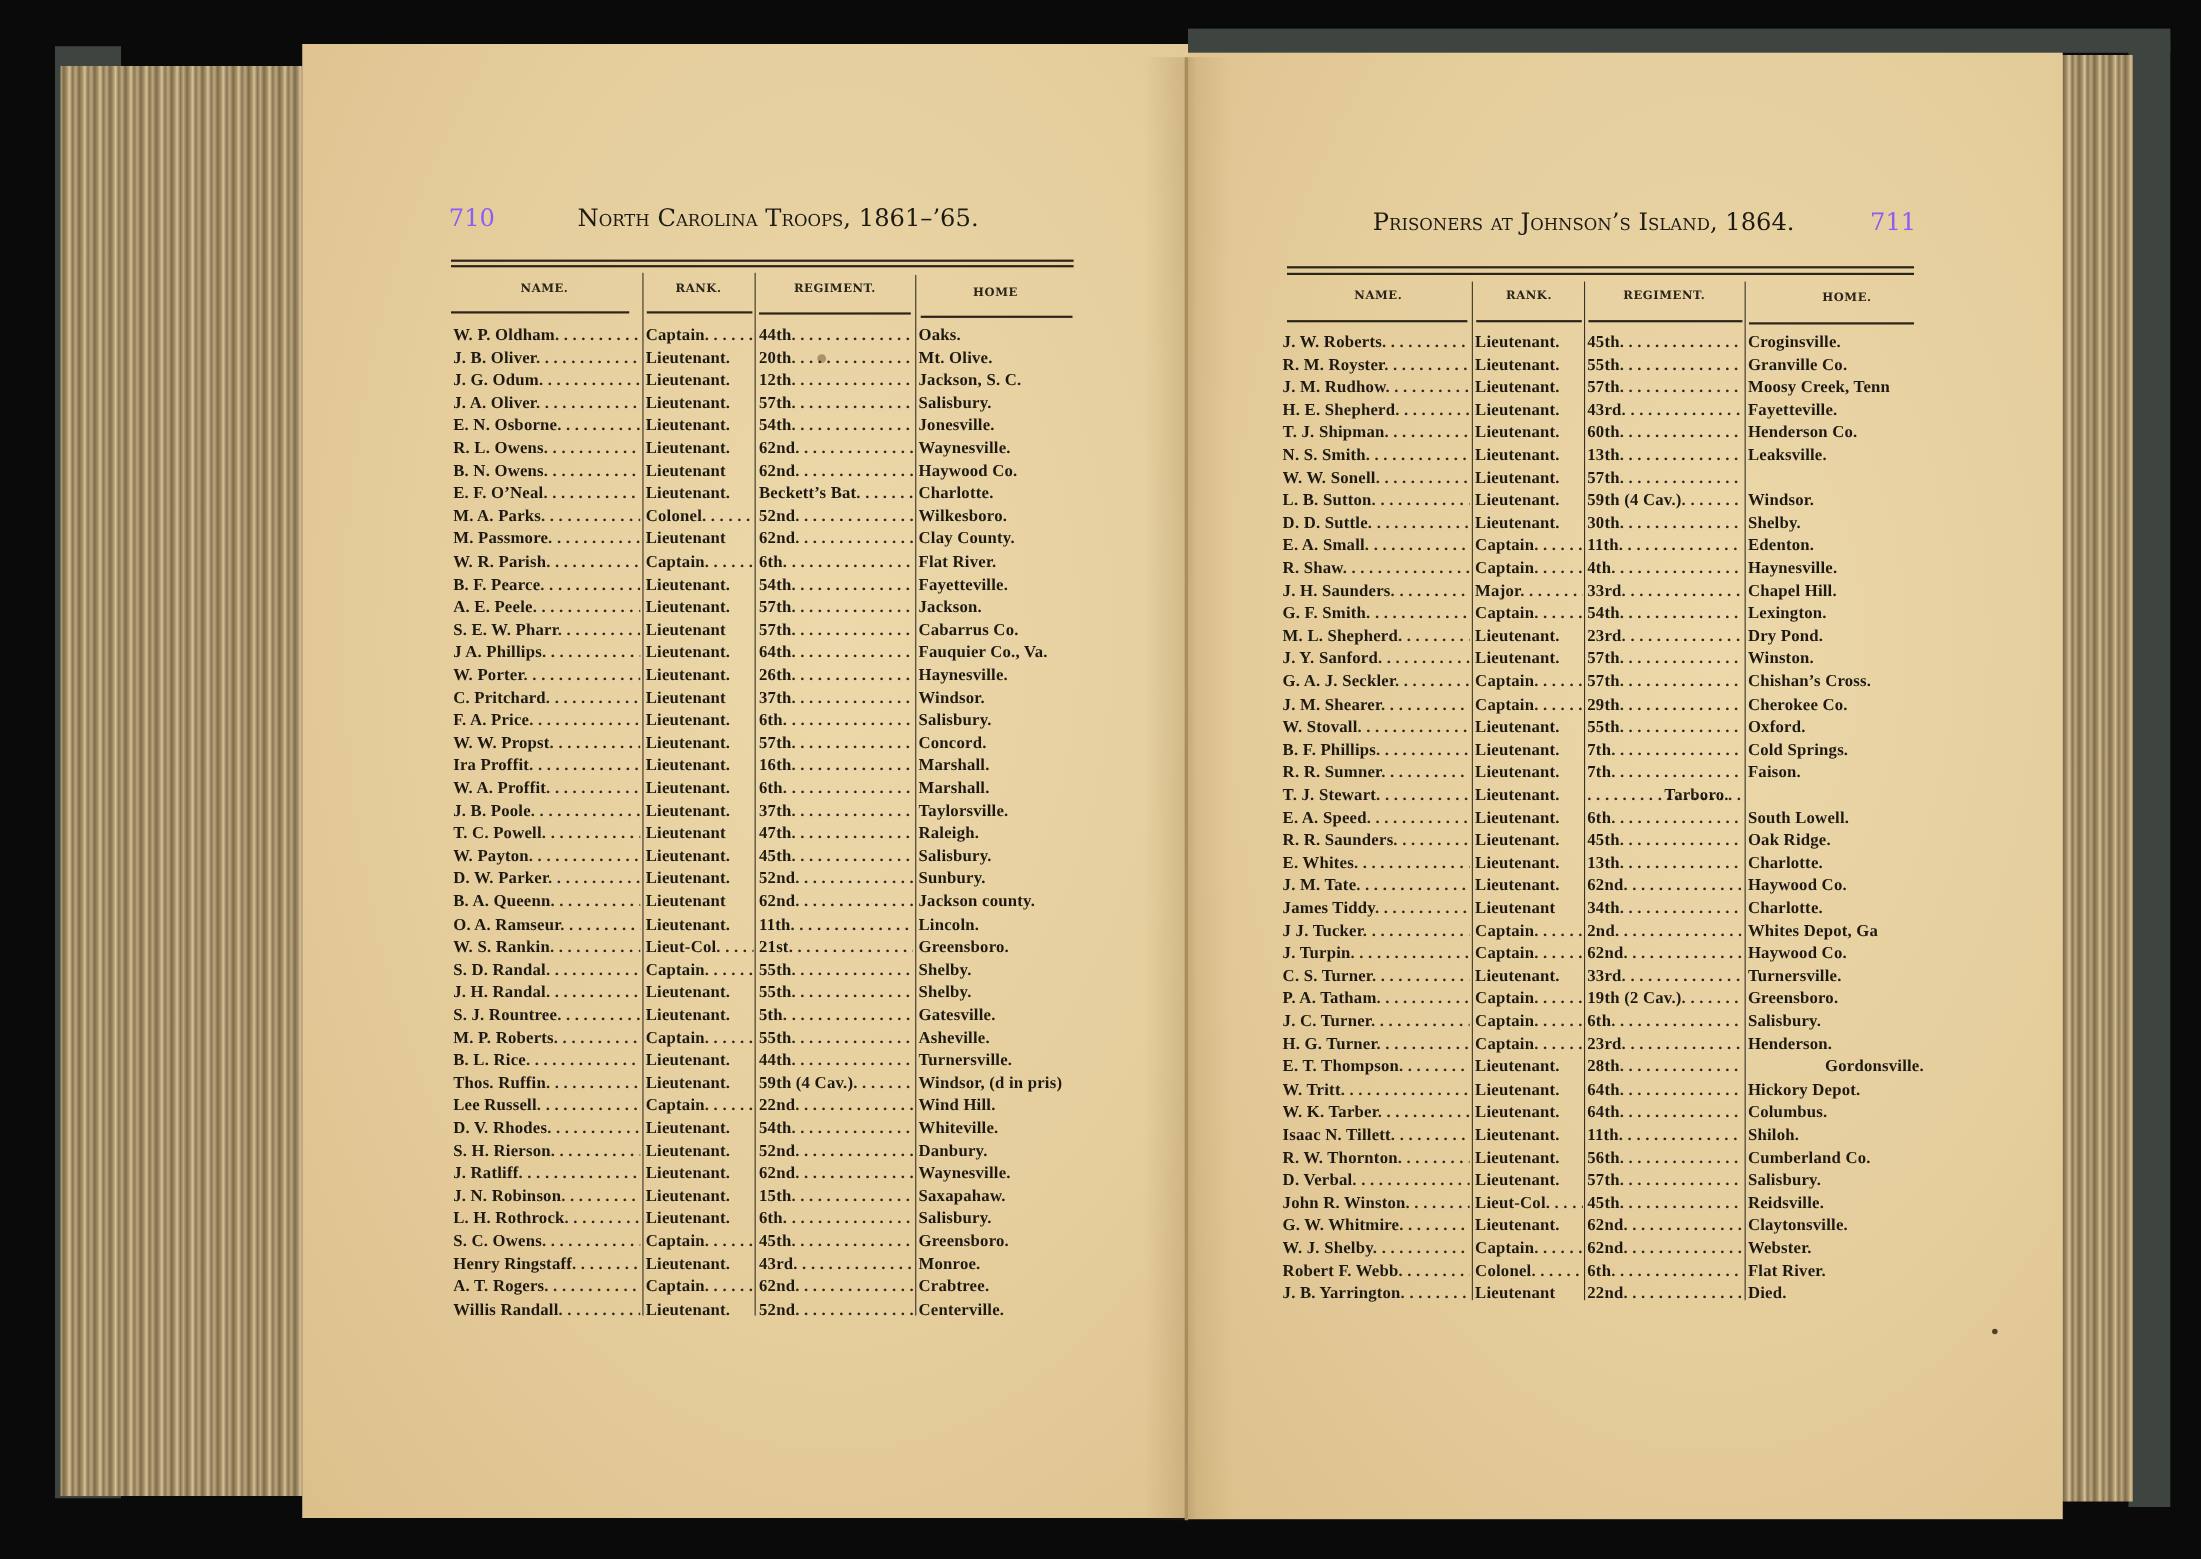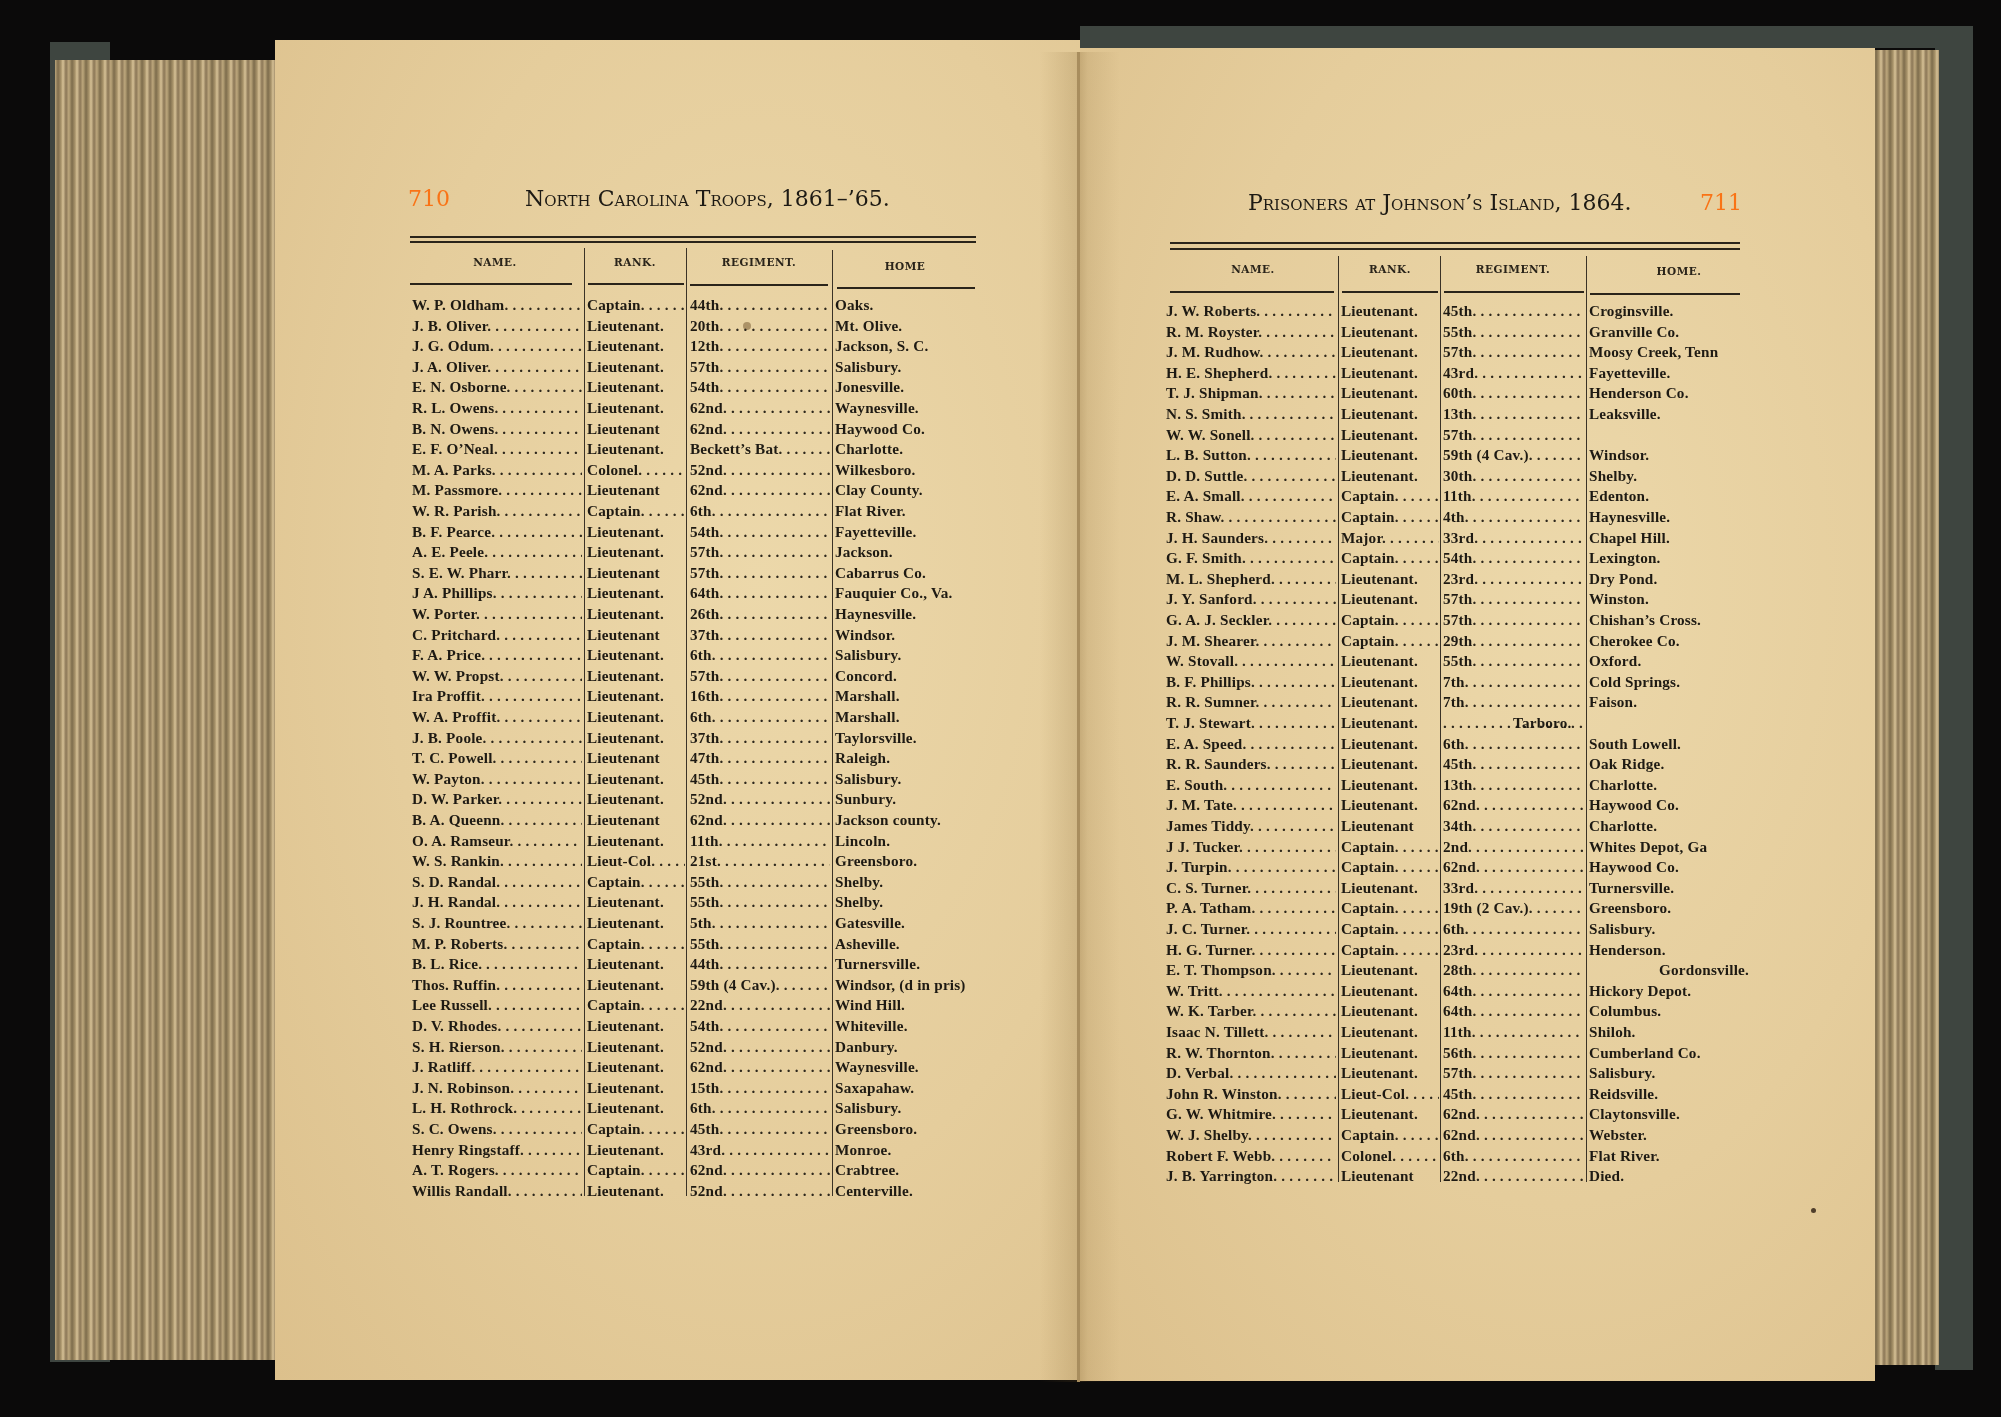--- a/index.html
+++ b/index.html
@@ -4,21 +4,21 @@
 <style>
   html,body{margin:0;padding:0;}
   body{width:2001px;height:1417px;background:#0b0a0a;position:relative;overflow:hidden;font-family:"DejaVu Serif","Liberation Serif",serif;}
   .cover{position:absolute;background:#3e4540;}
   .edges{position:absolute;background:repeating-linear-gradient(90deg,#b9a479 0px,#7d6c4c 3px,#a8936a 6px,#d6c196 8px,#8a7656 11px,#c0aa7f 14px);}
   .page{position:absolute;background:#e6cf9f;background-image:radial-gradient(ellipse at 60% 40%,#ecd8aa 0%,#e5cd9c 55%,#dcc08c 100%);}
   .gutter{position:absolute;left:1077px;top:52px;width:3px;height:1330px;background:#a88d5e;}
   .gutter-shadow{position:absolute;left:1040px;top:52px;width:80px;height:1330px;background:linear-gradient(90deg,rgba(0,0,0,0) 0%,rgba(120,90,40,0.18) 45%,rgba(120,90,40,0.25) 50%,rgba(120,90,40,0.12) 60%,rgba(0,0,0,0) 100%);}
   .running-head{position:absolute;font-size:22px;color:#1d1a14;white-space:nowrap;}
   .running-head .sc{font-variant:small-caps;}
-  .page-num{position:absolute;font-size:22px;color:#f97316;}
+  .page-num{position:absolute;font-size:22px;color:#8b5cf6;}
   .rule{position:absolute;height:2px;background:#2a241a;}
   .table{position:absolute;}
   .th{position:absolute;font-size:10.5px;font-weight:bold;color:#2a241a;letter-spacing:0.5px;text-align:center;font-family:"DejaVu Serif",serif;}
   .thrule{position:absolute;height:2px;background:#2a241a;}
   .vline{position:absolute;width:1px;background:#3a3226;}
   .row{position:absolute;height:20.6px;font-size:15.2px;color:#1e1a13;white-space:nowrap;font-family:"Liberation Serif","DejaVu Serif",serif;font-weight:bold;letter-spacing:0.2px;}
   .cell{position:absolute;top:0;overflow:hidden;}
   .dots{color:#2e281d;}
   .spot{position:absolute;border-radius:50%;background:#7a5c34;opacity:.55;}
 </style>
@@ -475,21 +475,21 @@
         <div class="cell" style="left: 1443px; width: 140px;"><span>6th</span><span class="dots">. . . . . . . . . . . . . . . . . . . . . . . . . . . . . . . . . . . . . . . .</span></div>
         <div class="cell" style="left: 1589px; width: 160px;"><span>South Lowell.</span></div>
       </div>
       <div class="row" style="top: 755.2px; left: 0px;">
         <div class="cell" style="left: 1166px; width: 170px;"><span>R. R. Saunders</span><span class="dots">. . . . . . . . . . . . . . . . . . . . . . . . . . . . . . . . . . . . . . . .</span></div>
         <div class="cell" style="left: 1341px; width: 98px;"><span>Lieutenant.</span></div>
         <div class="cell" style="left: 1443px; width: 140px;"><span>45th</span><span class="dots">. . . . . . . . . . . . . . . . . . . . . . . . . . . . . . . . . . . . . . . .</span></div>
         <div class="cell" style="left: 1589px; width: 160px;"><span>Oak Ridge.</span></div>
       </div>
       <div class="row" style="top: 775.8px; left: 0px;">
-        <div class="cell" style="left: 1166px; width: 170px;"><span>E. South</span><span class="dots">. . . . . . . . . . . . . . . . . . . . . . . . . . . . . . . . . . . . . . . .</span></div>
+        <div class="cell" style="left: 1166px; width: 170px;"><span>E. Whites</span><span class="dots">. . . . . . . . . . . . . . . . . . . . . . . . . . . . . . . . . . . . . . . .</span></div>
         <div class="cell" style="left: 1341px; width: 98px;"><span>Lieutenant.</span></div>
         <div class="cell" style="left: 1443px; width: 140px;"><span>13th</span><span class="dots">. . . . . . . . . . . . . . . . . . . . . . . . . . . . . . . . . . . . . . . .</span></div>
         <div class="cell" style="left: 1589px; width: 160px;"><span>Charlotte.</span></div>
       </div>
       <div class="row" style="top: 796.4px; left: 0px;">
         <div class="cell" style="left: 1166px; width: 170px;"><span>J. M. Tate</span><span class="dots">. . . . . . . . . . . . . . . . . . . . . . . . . . . . . . . . . . . . . . . .</span></div>
         <div class="cell" style="left: 1341px; width: 98px;"><span>Lieutenant.</span></div>
         <div class="cell" style="left: 1443px; width: 140px;"><span>62nd</span><span class="dots">. . . . . . . . . . . . . . . . . . . . . . . . . . . . . . . . . . . . . . . .</span></div>
         <div class="cell" style="left: 1589px; width: 160px;"><span>Haywood Co.</span></div>
       </div>

